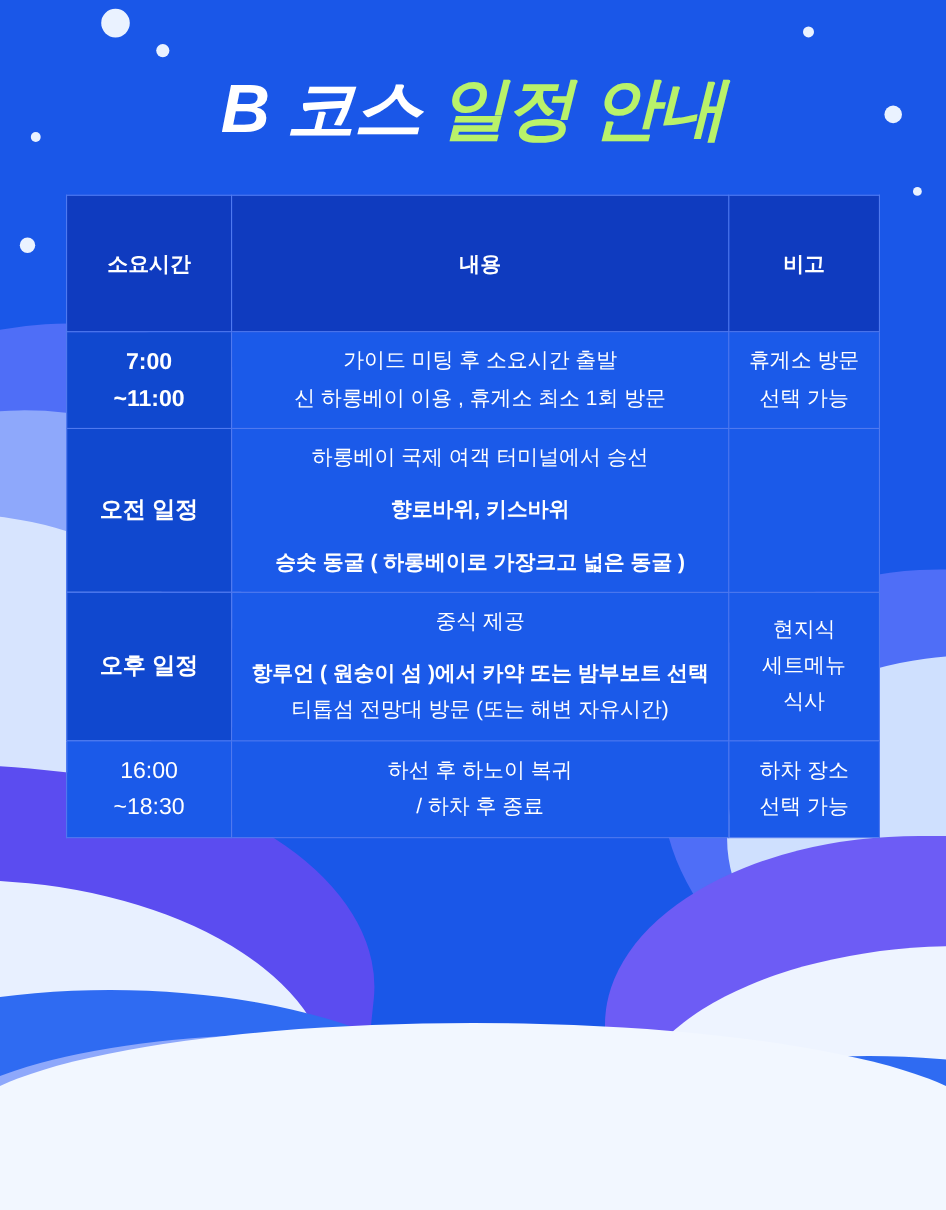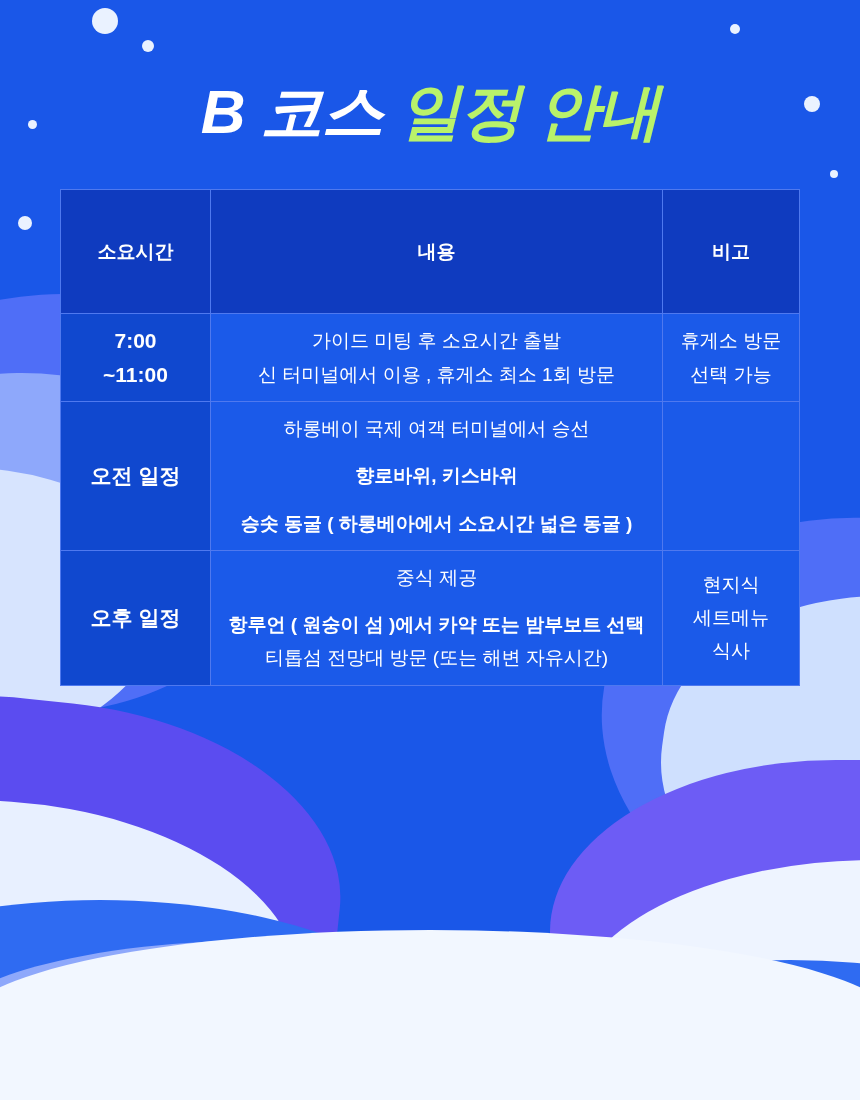--- a/index.html
+++ b/index.html
@@ -137,21 +137,21 @@
   .page {
     position: relative;
     z-index: 2;
     width: 860px;
     height: 1100px;
     box-sizing: border-box;
   }
 
   .title {
     text-align: center;
-    margin: 12px;
+    margin: 0;
     padding-top: 66px;
     font-size: 62px;
     font-weight: 800;
     font-style: italic;
     letter-spacing: -1px;
     line-height: 1.1;
     color: #ffffff;
     white-space: nowrap;
   }
   .title .accent {
@@ -261,41 +261,41 @@
       <tr>
         <td class="time">
           <span class="cell-lines">
             <span>7:00</span>
             <span>~11:00</span>
           </span>
         </td>
         <td>
           <span class="cell-lines">
             <span>가이드 미팅 후 소요시간 출발</span>
-            <span>신 터미널에서 이용 , 휴게소 최소 1회 방문</span>
+            <span>신 하롱베이 이용 , 휴게소 최소 1회 방문</span>
           </span>
         </td>
         <td class="note-cell">
           <span class="cell-lines">
             <span>휴게소 방문</span>
             <span>선택 가능</span>
           </span>
         </td>
       </tr>
       <tr>
         <td class="time">
           <span class="cell-lines">
             <span>오전 일정</span>
           </span>
         </td>
         <td>
           <span class="cell-lines">
             <span>하롱베이 국제 여객 터미널에서 승선</span>
             <span class="gap">향로바위, 키스바위</span>
-            <span class="gap">승솟 동굴 ( 하롱베아에서 소요시간 넓은 동굴 )</span>
+            <span class="gap">승솟 동굴 ( 하롱베이로 가장크고 넓은 동굴 )</span>
           </span>
         </td>
         <td class="note-cell"></td>
       </tr>
       <tr>
         <td class="time">
           <span class="cell-lines">
             <span>오후 일정</span>
           </span>
         </td>
@@ -307,16 +307,36 @@
           </span>
         </td>
         <td class="note-cell">
           <span class="cell-lines">
             <span>현지식</span>
             <span>세트메뉴</span>
             <span>식사</span>
           </span>
         </td>
       </tr>
+      <tr class="alt">
+        <td class="time">
+          <span class="cell-lines">
+            <span>16:00</span>
+            <span>~18:30</span>
+          </span>
+        </td>
+        <td>
+          <span class="cell-lines">
+            <span>하선 후 하노이 복귀</span>
+            <span>/ 하차 후 종료</span>
+          </span>
+        </td>
+        <td class="note-cell">
+          <span class="cell-lines">
+            <span>하차 장소</span>
+            <span>선택 가능</span>
+          </span>
+        </td>
+      </tr>
     </tbody>
   </table>
 
 </div>
 
 </body></html>

